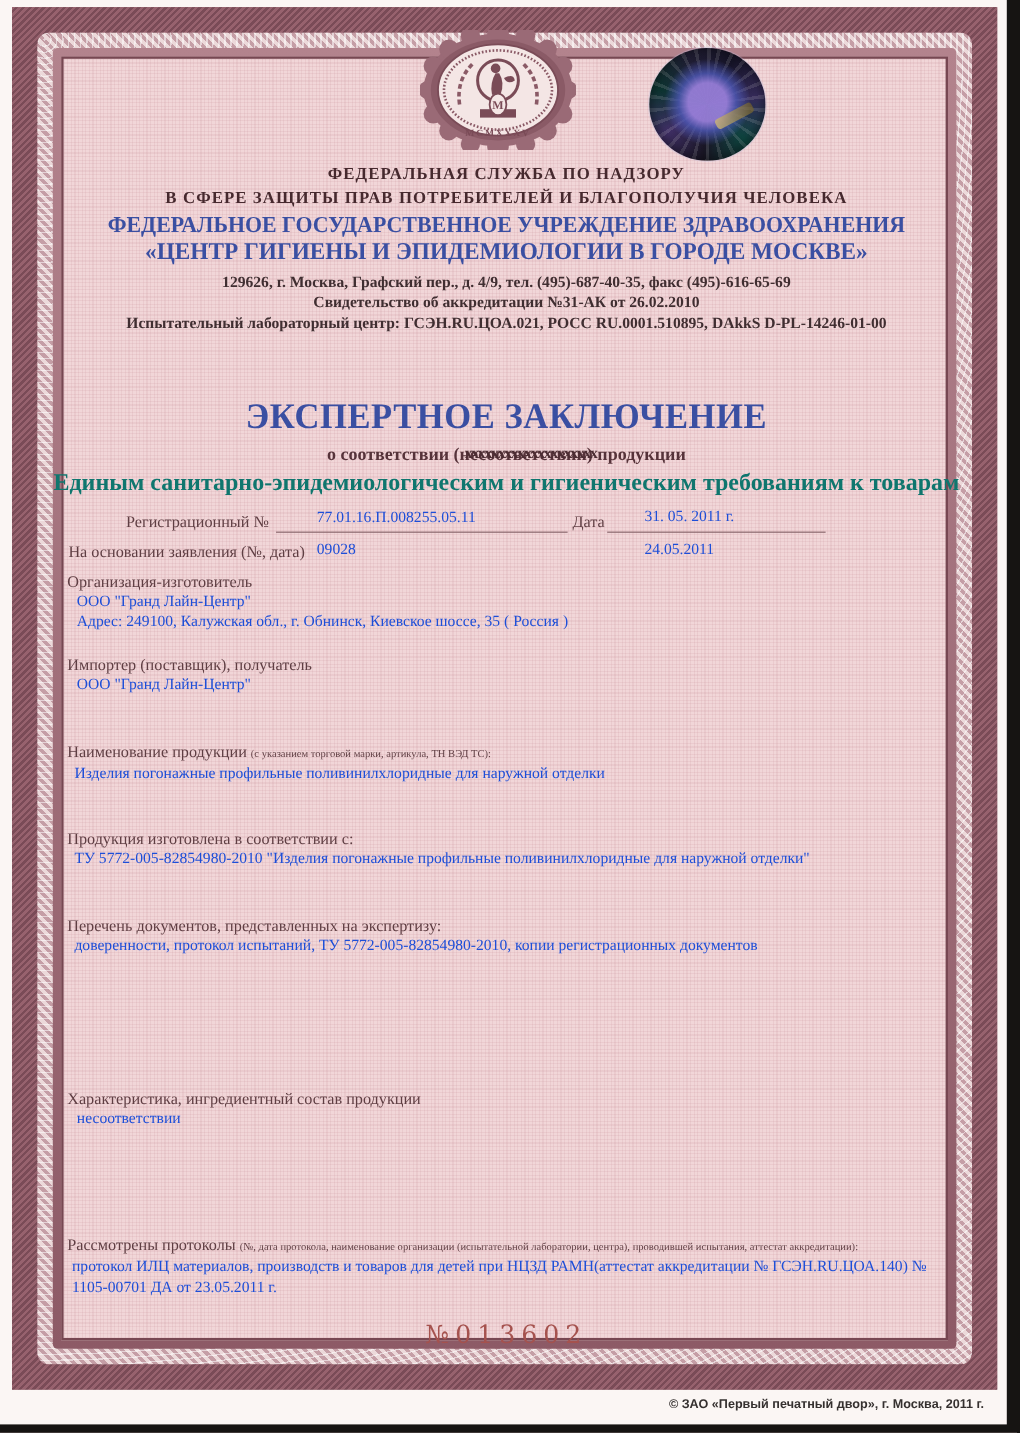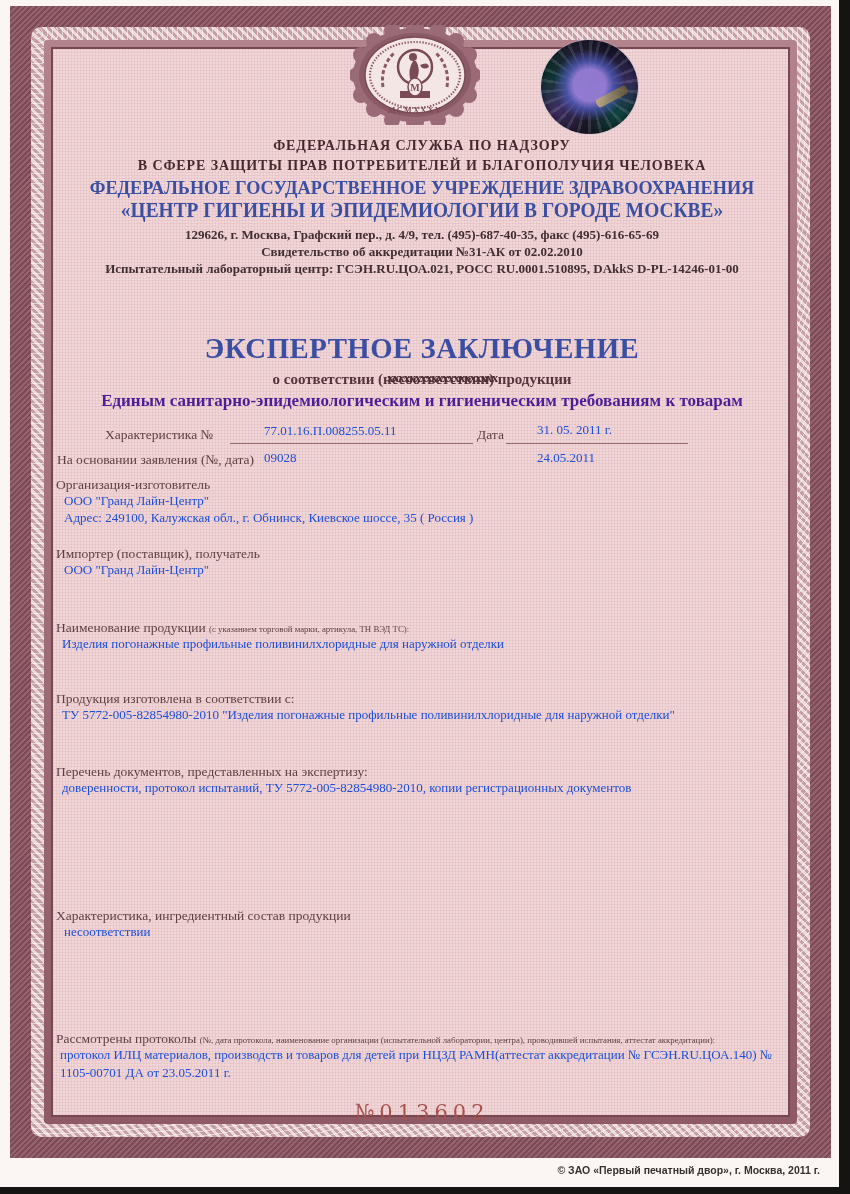--- a/index.html
+++ b/index.html
@@ -33,21 +33,21 @@
   
   .line{position:absolute;white-space:nowrap;line-height:1.15;}
   .ctr{left:12px;width:820px;text-align:center;}
   .agency{font-size:14px;font-weight:bold;letter-spacing:.9px;color:#46292e;}
   .blue{color:#3a4fa2;font-weight:bold;}
   .inst1{font-size:19px;transform:scaleX(.96);}
   .inst2{font-size:20px;transform:scaleX(.97);}
   .addr{font-size:13px;font-weight:600;color:#402e31;}
   .doc-title{font-size:30px;letter-spacing:.5px;transform:scaleX(.96);}
   .sub{font-size:15px;font-weight:bold;color:#56333a;}
-  .sub2{font-size:17px;font-weight:bold;color:#4c1d95;}
+  .sub2{font-size:20px;font-weight:bold;color:#0f766e;}
   .lab{font-size:13.5px;color:#5f3e43;}
   .note{font-size:8.8px;color:#5f3e43;}
   .val{font-size:13px;font-weight:normal;color:#1d4ed8;}
   .wrap{white-space:normal;line-height:1.4;}
   .struck{position:relative;display:inline-block;}
   .xover{position:absolute;left:-3px;top:0;font-size:13px;letter-spacing:-1px;
          color:#4c2d33;overflow:hidden;width:112%;}
   .underline{position:absolute;height:1px;background:#8d6b71;}
   .serial{font-size:21px;letter-spacing:5px;color:#a5524e;
           font-family:"DejaVu Serif",serif;}
@@ -118,30 +118,30 @@
 
   <div class="holo">
     <div class="holo-streak"></div>
   </div>
 
   <div class="line ctr agency" style="top:158px">В СФЕРЕ ЗАЩИТЫ ПРАВ ПОТРЕБИТЕЛЕЙ И БЛАГОПОЛУЧИЯ  ЧЕЛОВЕКА</div>
   <div class="line ctr agency" style="top:138px">ФЕДЕРАЛЬНАЯ СЛУЖБА ПО НАДЗОРУ</div>
   <div class="line ctr blue inst1" style="top:177px">ФЕДЕРАЛЬНОЕ ГОСУДАРСТВЕННОЕ УЧРЕЖДЕНИЕ ЗДРАВООХРАНЕНИЯ</div>
   <div class="line ctr blue inst2" style="top:199px">«ЦЕНТР ГИГИЕНЫ И ЭПИДЕМИОЛОГИИ В ГОРОДЕ МОСКВЕ»</div>
   <div class="line ctr addr" style="top:228px">129626, г. Москва, Графский пер., д. 4/9,  тел. (495)-687-40-35, факс (495)-616-65-69</div>
-  <div class="line ctr addr" style="top:245px">Свидетельство об аккредитации №31-АК от 02.02.2010</div>
+  <div class="line ctr addr" style="top:245px">Свидетельство об аккредитации №31-АК от 26.02.2010</div>
   <div class="line ctr addr" style="top:262px">Испытательный лабораторный центр:  ГСЭН.RU.ЦОА.021,  РОСС RU.0001.510895,  DAkkS  D-PL-14246-01-00</div>
 
   <div class="line ctr blue doc-title" style="top:331px">ЭКСПЕРТНОЕ ЗАКЛЮЧЕНИЕ</div>
   <div class="line ctr sub" style="top:371px">
     <span>о соответствии (</span><span class="struck"><span>несоответствии)</span><span class="xover">хххххххххххххххххххх</span></span><span> продукции</span>
   </div>
   <div class="line ctr sub2" style="top:391px">Единым санитарно-эпидемиологическим и гигиеническим требованиям к товарам</div>
 
-  <div class="line lab" style="top:427px;left:105px">Характеристика №</div>
+  <div class="line lab" style="top:427px;left:105px">Регистрационный №</div>
   <div class="line val" style="top:424px;left:264px">77.01.16.П.008255.05.11</div>
   <div class="line lab" style="top:427px;left:477px">Дата</div>
   <div class="line val" style="top:423px;left:537px">31. 05. 2011 г.</div>
   <div class="underline" style="left:230px;top:443px;width:243px"></div>
   <div class="underline" style="left:506px;top:443px;width:182px"></div>
   <div class="line lab" style="top:452px;left:57px">На основании заявления (№, дата)</div>
   <div class="line val" style="top:451px;left:264px">09028</div>
   <div class="line val" style="top:451px;left:537px">24.05.2011</div>
 
   <div class="line lab" style="top:477px;left:56px">Организация-изготовитель</div>

